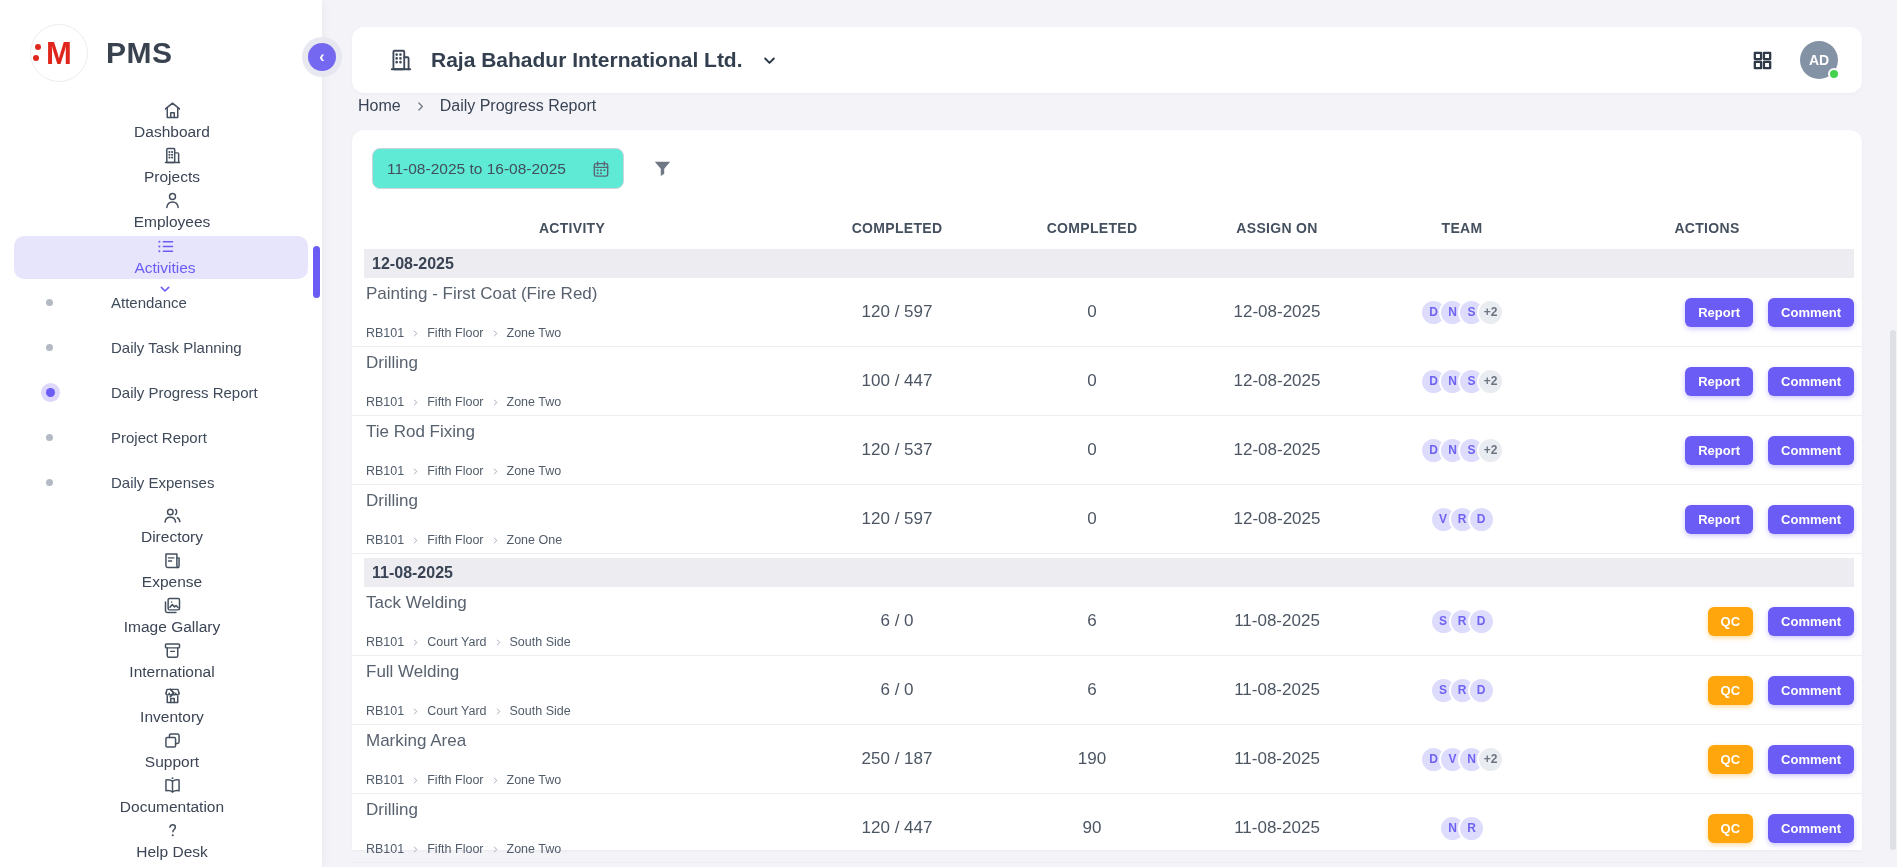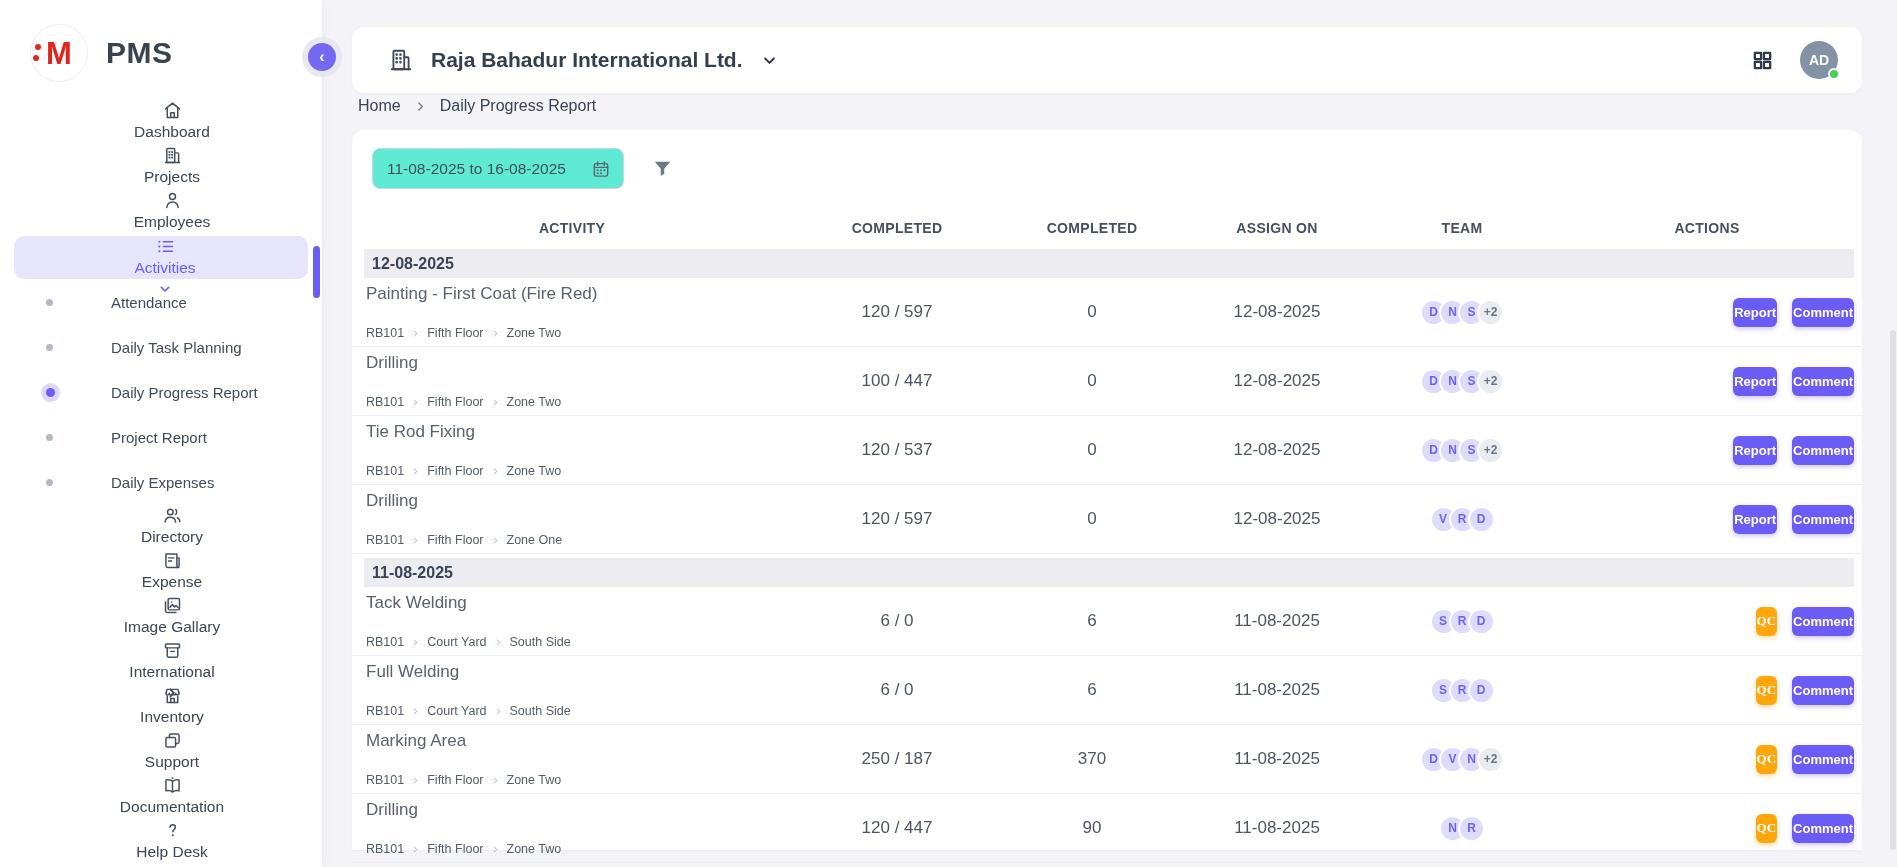--- a/index.html
+++ b/index.html
@@ -83,23 +83,23 @@
   .path-sep { width: 9px; height: 9px; color: #98a2b3; display: flex; }
   .cell-num { text-align: center; font-size: 17px; color: #4c5663; }
   .cell-team { display: flex; justify-content: center; }
   .avatar-sm { width: 27px; height: 27px; border-radius: 50%; background: #dedcfc; color: #6f63f2;
                font-size: 12px; font-weight: 600; display: flex; align-items: center; justify-content: center;
                border: 2px solid #fff; margin-left: -8px; }
   .avatar-sm:first-child { margin-left: 0; }
   .avatar-extra { background: #e9ecf0; color: #6b7480; }
   .cell-actions { display: flex; justify-content: flex-end; gap: 15px; padding-right: 8px; }
   .btn { height: 29px; border: none; border-radius: 6px; color: #fff; font-weight: 700; font-size: 13px;
-         padding: 0 1px; cursor: pointer; font-family: inherit; }
+         padding: 0 13px; cursor: pointer; font-family: inherit; }
   .btn-report, .btn-comment { background: #6c5cf6; box-shadow: 0 2px 5px rgba(108,92,246,.35); }
-  .btn-qc { background: #ffa60d; box-shadow: 0 2px 5px rgba(255,166,13,.4); font-family: Liberation Serif, serif; }
+  .btn-qc { background: #ffa60d; box-shadow: 0 2px 5px rgba(255,166,13,.4); }
 
   .page-thumb { position: absolute; right: 1px; top: 330px; width: 6px; height: 520px;
                 background: #dfdfe6; border-radius: 3px; }
 
   svg path, svg rect, svg circle { fill: none; stroke: currentColor; stroke-width: 1.7;
                                    stroke-linecap: round; stroke-linejoin: round; }
   svg.fillicon path { fill: currentColor; stroke: none; }
   svg .thick { stroke-width: 2.4; }
   svg .soliddot { fill: currentColor; stroke: none; }
 </style>
@@ -606,21 +606,21 @@
                 <span>Fifth Floor</span>
                 <span class="path-sep">
                   <svg viewBox="0 0 24 24">
                     <path class="thick" d="M9 5.5 15.5 12 9 18.5"></path>
                   </svg>
                 </span>
                 <span>Zone Two</span>
               </div>
     </div>
     <div class="cell-num">250 / 187</div>
-    <div class="cell-num">370</div>
+    <div class="cell-num">190</div>
     <div class="cell-num">11-08-2025</div>
     <div class="cell-team">
               <span class="avatar-sm">D</span>
               <span class="avatar-sm">V</span>
               <span class="avatar-sm">N</span>
               <span class="avatar-sm avatar-extra">+2</span>
             </div>
     <div class="cell-actions">
       <button class="btn btn-primary-action btn-qc">QC</button>
       <button class="btn btn-comment">Comment</button>

